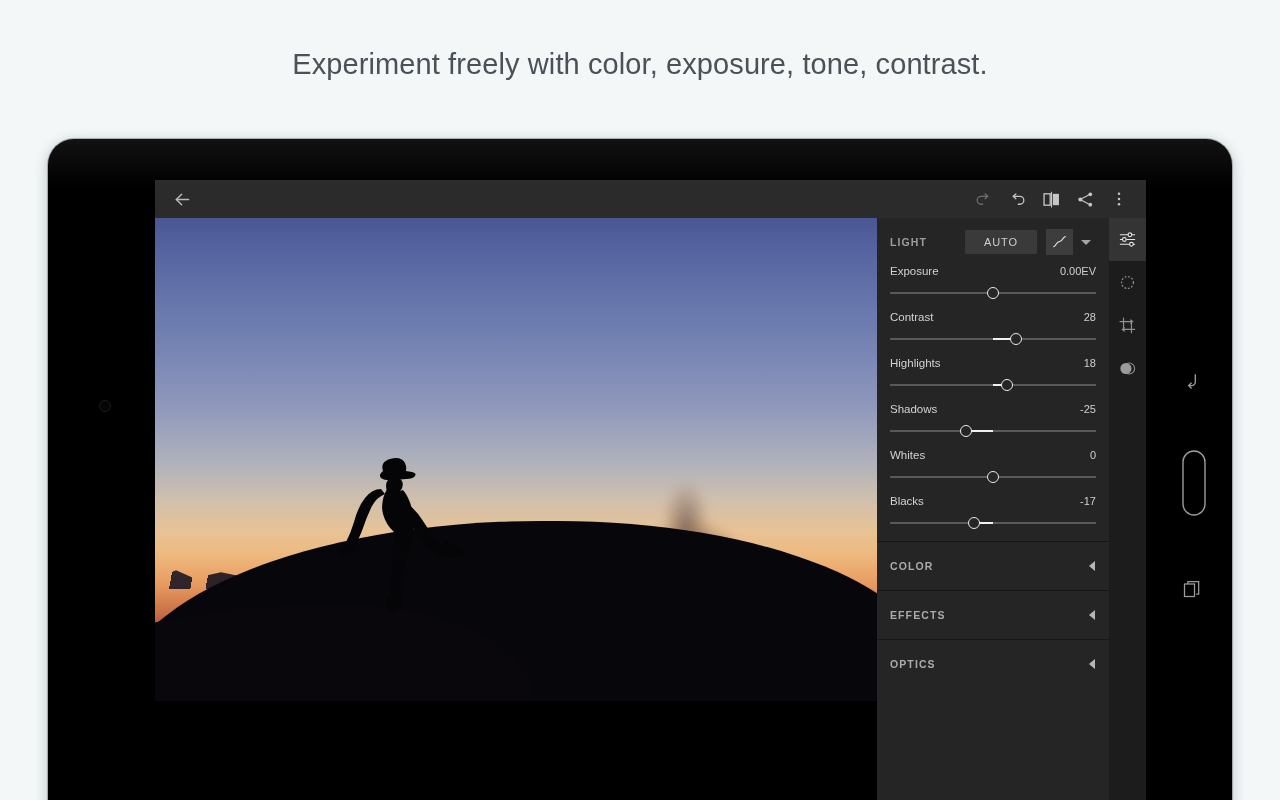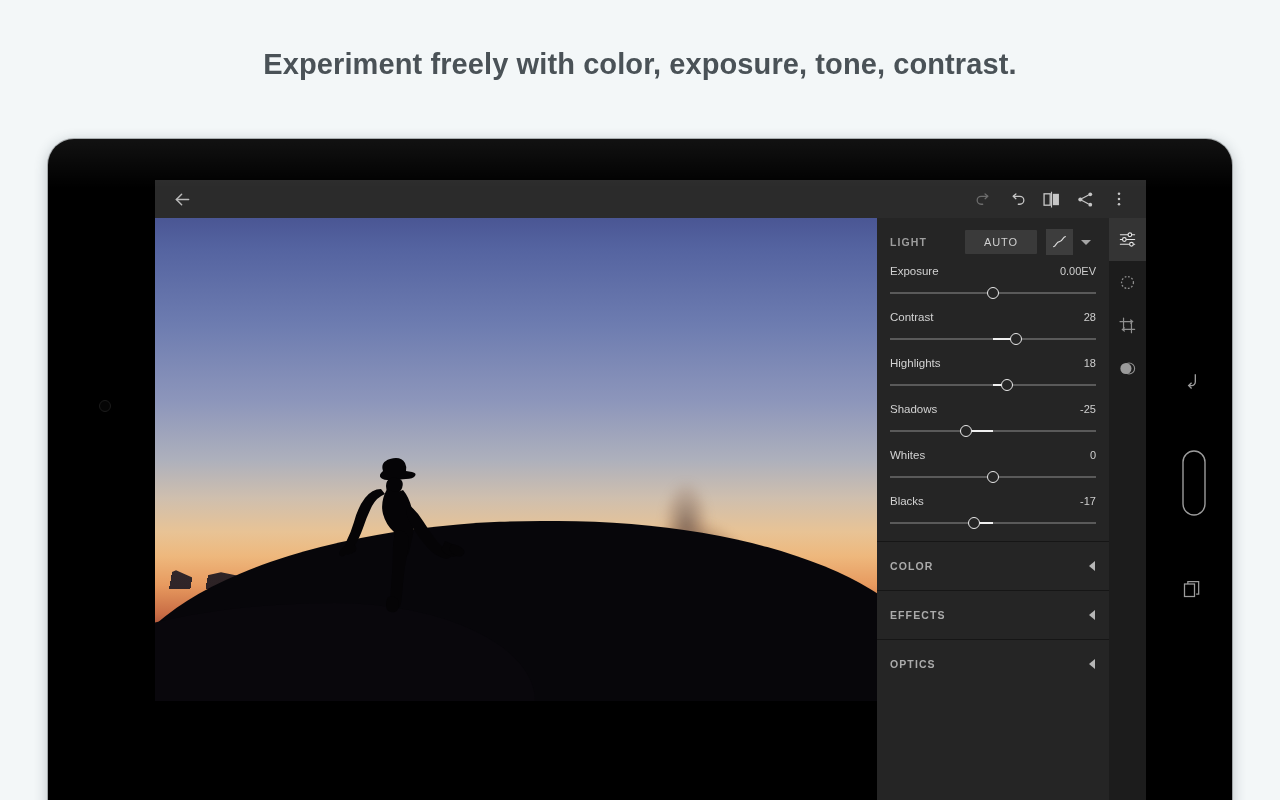--- a/index.html
+++ b/index.html
@@ -8,21 +8,21 @@
     background:#f3f7f8;
     font-family:"Liberation Sans", sans-serif;
     -webkit-font-smoothing:antialiased;
   }
   #stage{position:relative;width:1280px;height:800px;}
 
   
   .headline{
     position:absolute;left:0;top:48px;width:1280px;
     text-align:center;
-    font-size:29px;font-weight:700;color:#4a5257;
+    font-size:29px;font-weight:400;color:#4a5257;
     letter-spacing:.1px;
   }
 
   
   .tablet{
     position:absolute;left:48px;top:139px;width:1184px;height:700px;
     background:#000;
     border-radius:26px 26px 0 0;
     box-shadow:0 3px 14px rgba(40,55,65,.30), 0 0 0 1px rgba(0,0,0,.25);
     overflow:hidden;

